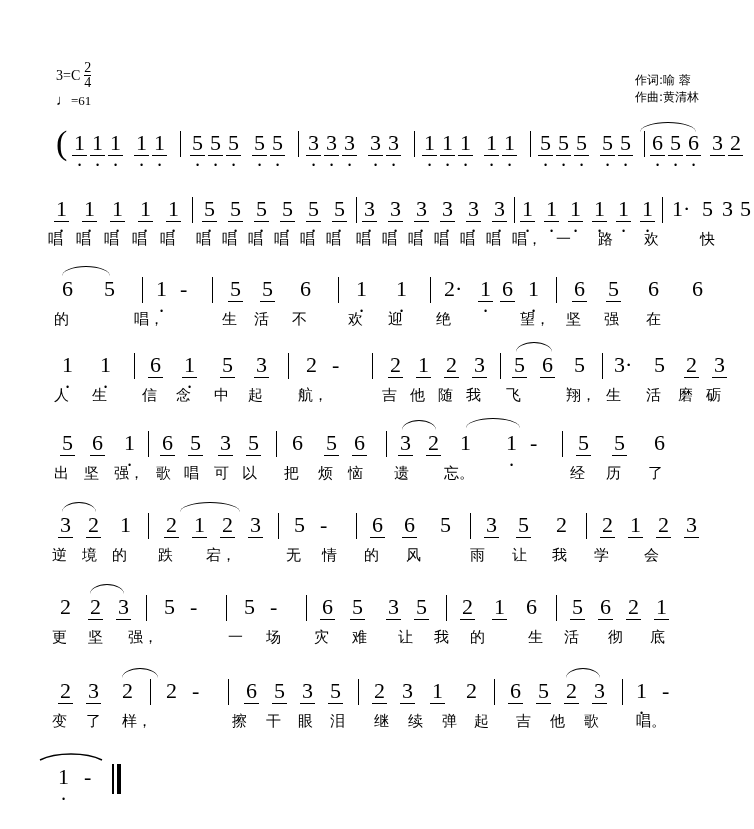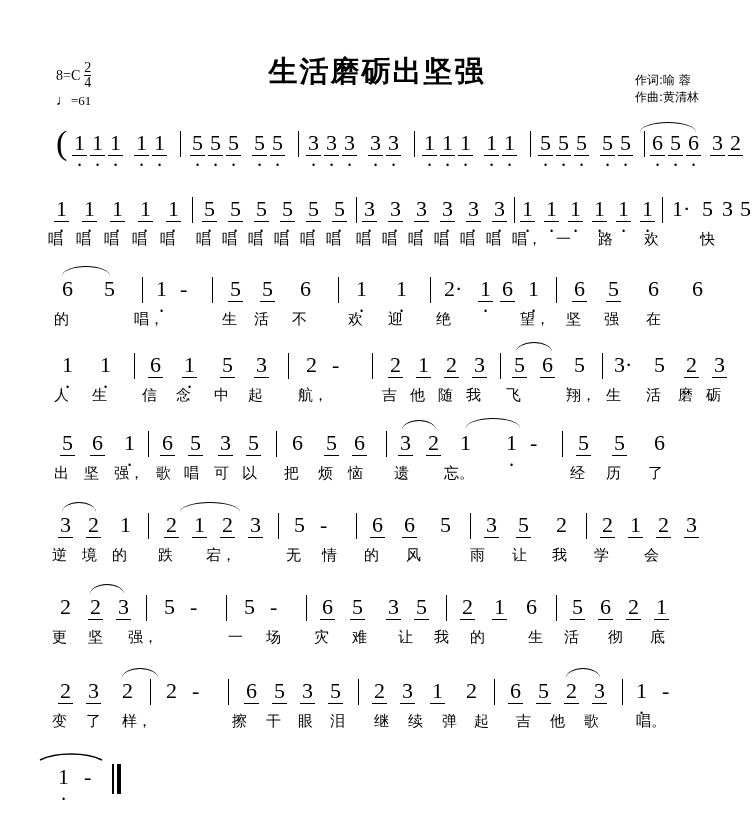--- a/index.html
+++ b/index.html
@@ -37,27 +37,26 @@
   .endbar .thick{position:absolute;width:4px;height:30px;background:#000;left:5px;top:0;}
 
   .finalrow{position:absolute;left:0;width:754px;}
 </style>
 </head>
 <body>
 
 <div class="sheet">
 
   <div class="keybox">
-    <span>8=C</span><span class="frac"><span class="num">2</span><span class="den" style="border-top:1px solid #000;">4</span></span>
+    <span>3=C</span><span class="frac"><span class="num">2</span><span class="den" style="border-top:1px solid #000;">4</span></span>
   </div>
   <div class="tempo">
     <span class="note">♩</span><span>=61</span>
   </div>
 
-  <div class="title">生活磨砺出坚强</div>
 
   <div class="credits">
     <div>作词:喻  蓉</div>
     <div>作曲:黄清林</div>
   </div>
 
   <div class="system" style="top:130px;">
     <div class="notes">
       <span class="paren" style="left:56px;top:-4px;">(</span>
 

